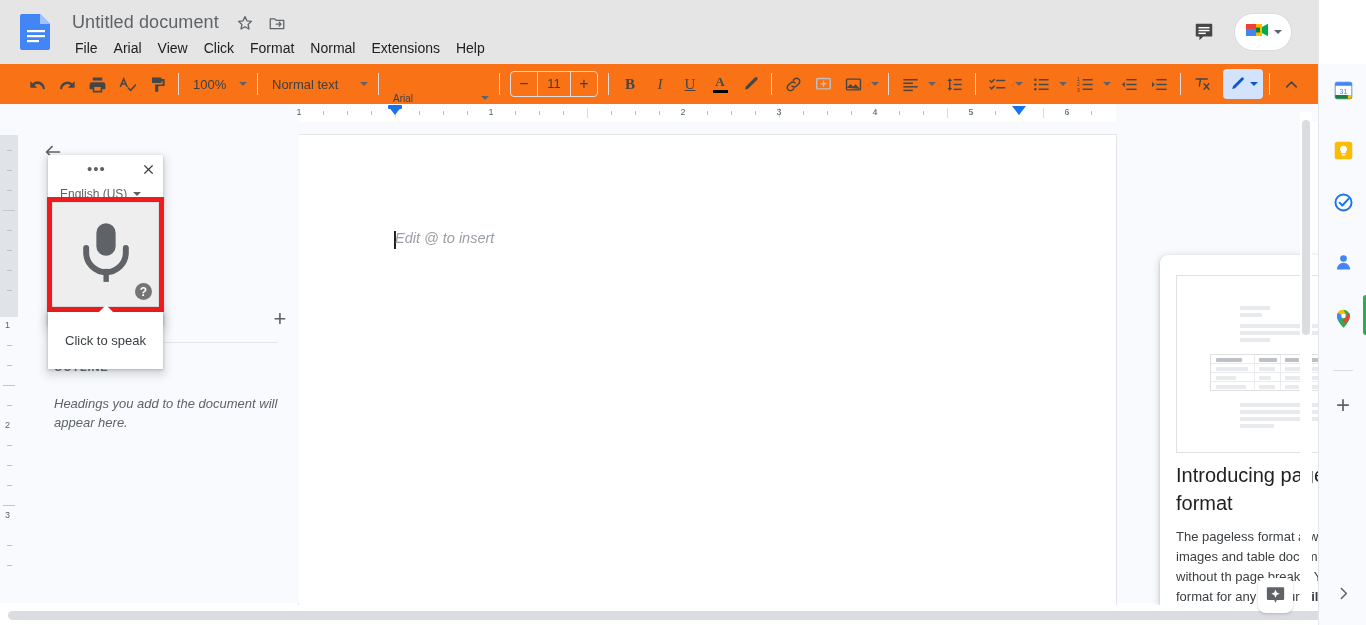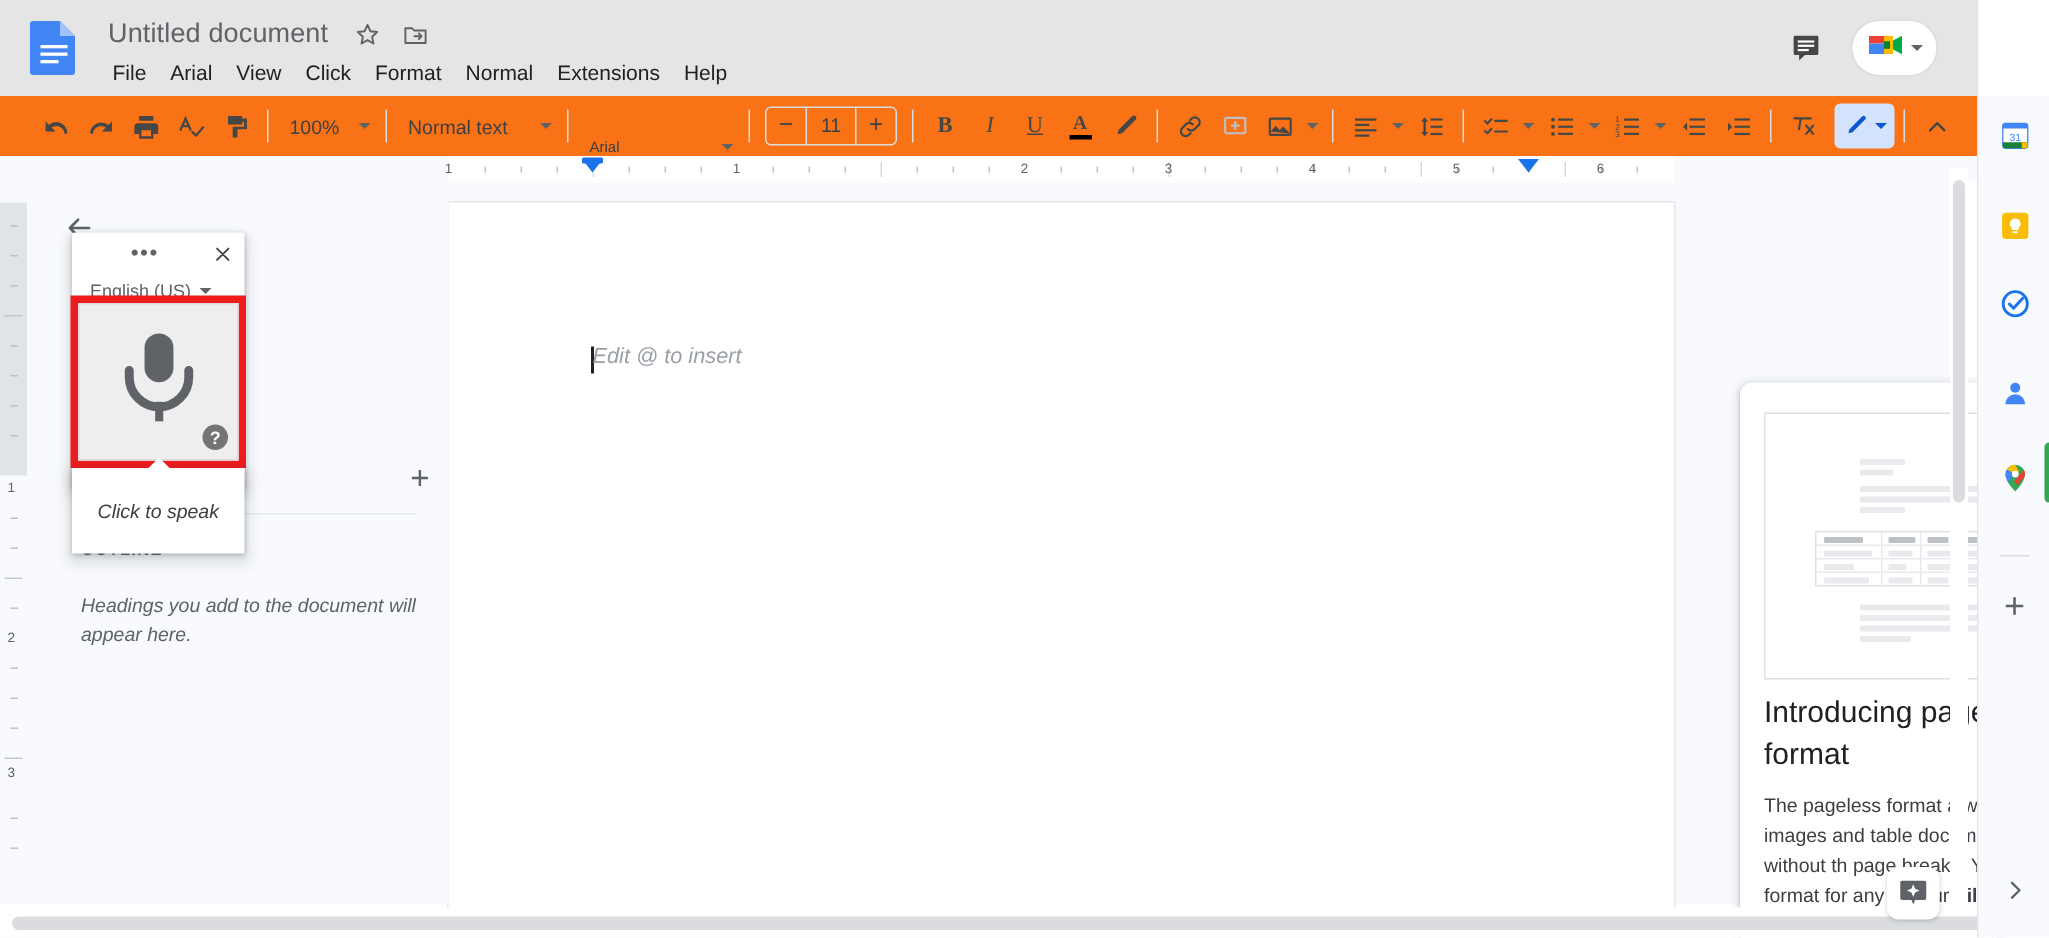--- a/index.html
+++ b/index.html
@@ -104,21 +104,21 @@
   .voice-mic-outer { position: absolute; left: 47px; top: 197px; width: 117px; height: 115px;
                      border: 5px solid #ee1c1c; }
   .voice-mic-inner { position: absolute; left: 0; top: 0; right: 0; bottom: 0; background: #eeeeee;
                      border: 1px solid #dcdcdc; display: flex; align-items: center; justify-content: center; }
   .voice-help { position: absolute; right: 6px; bottom: 6px; width: 17px; height: 17px; border-radius: 50%;
                 background: #757575; color: #fff; font-size: 12px; font-weight: bold; display: flex;
                 align-items: center; justify-content: center; }
   .voice-tip { position: absolute; left: 48px; top: 312px; width: 115px; height: 57px; background: #fff;
                box-shadow: 0 1px 3px rgba(60,64,67,.3), 0 4px 8px 3px rgba(60,64,67,.15);
                display: flex; align-items: center; justify-content: center;
-               font-size: 13px; color: #3c4043; font-style: italic; }
+               font-size: 13px; color: #3c4043; }
   .voice-tip-arrow { position: absolute; left: 50%; top: -7px; margin-left: -8px; width: 0; height: 0;
                      border-left: 8px solid transparent; border-right: 8px solid transparent;
                      border-bottom: 8px solid #fff; }
 
   
   .canvas { position: absolute; left: 18px; top: 122px; width: 1282px; height: 481px; background: #f8fafd; }
   .page { position: absolute; left: 281px; top: 13px; width: 817px; height: 481px; background: #fff;
           box-shadow: 0 0 0 1px #e3e6ea; }
   .page-placeholder { position: absolute; left: 96px; top: 95px; font-size: 14.5px; font-style: italic;
                       color: #9aa0a6; }

